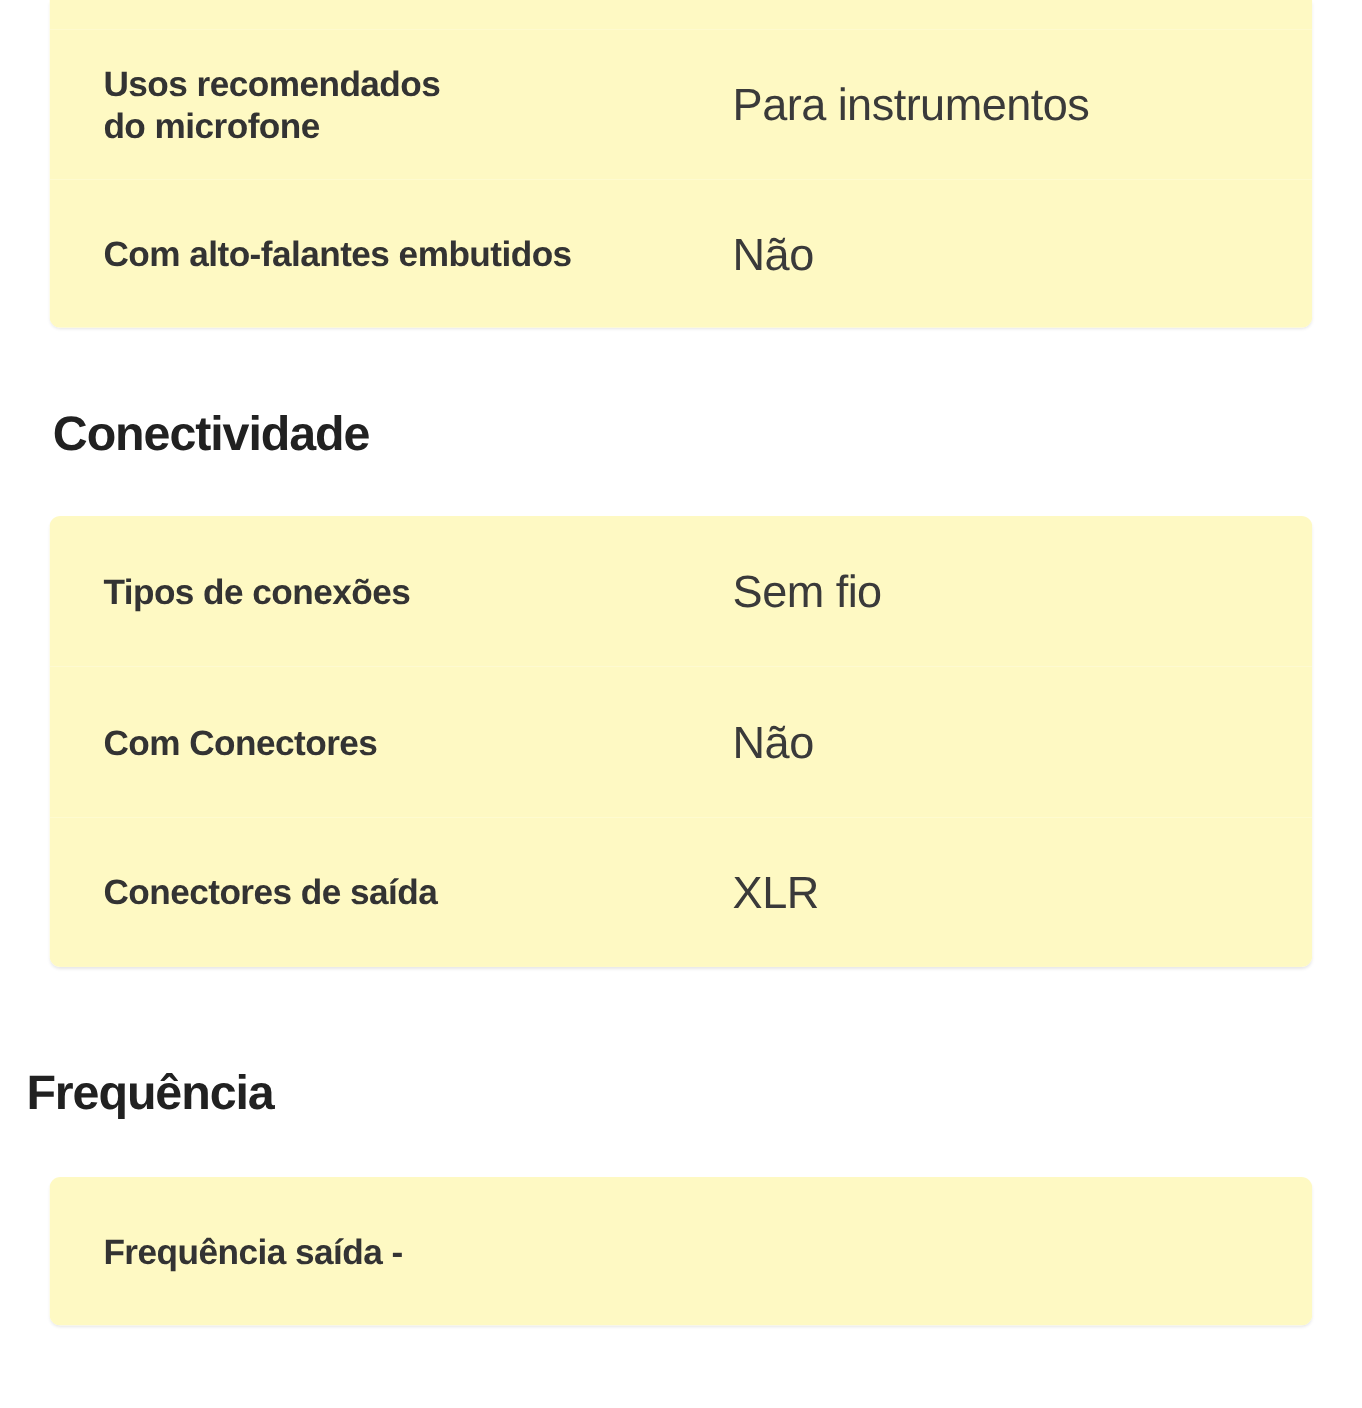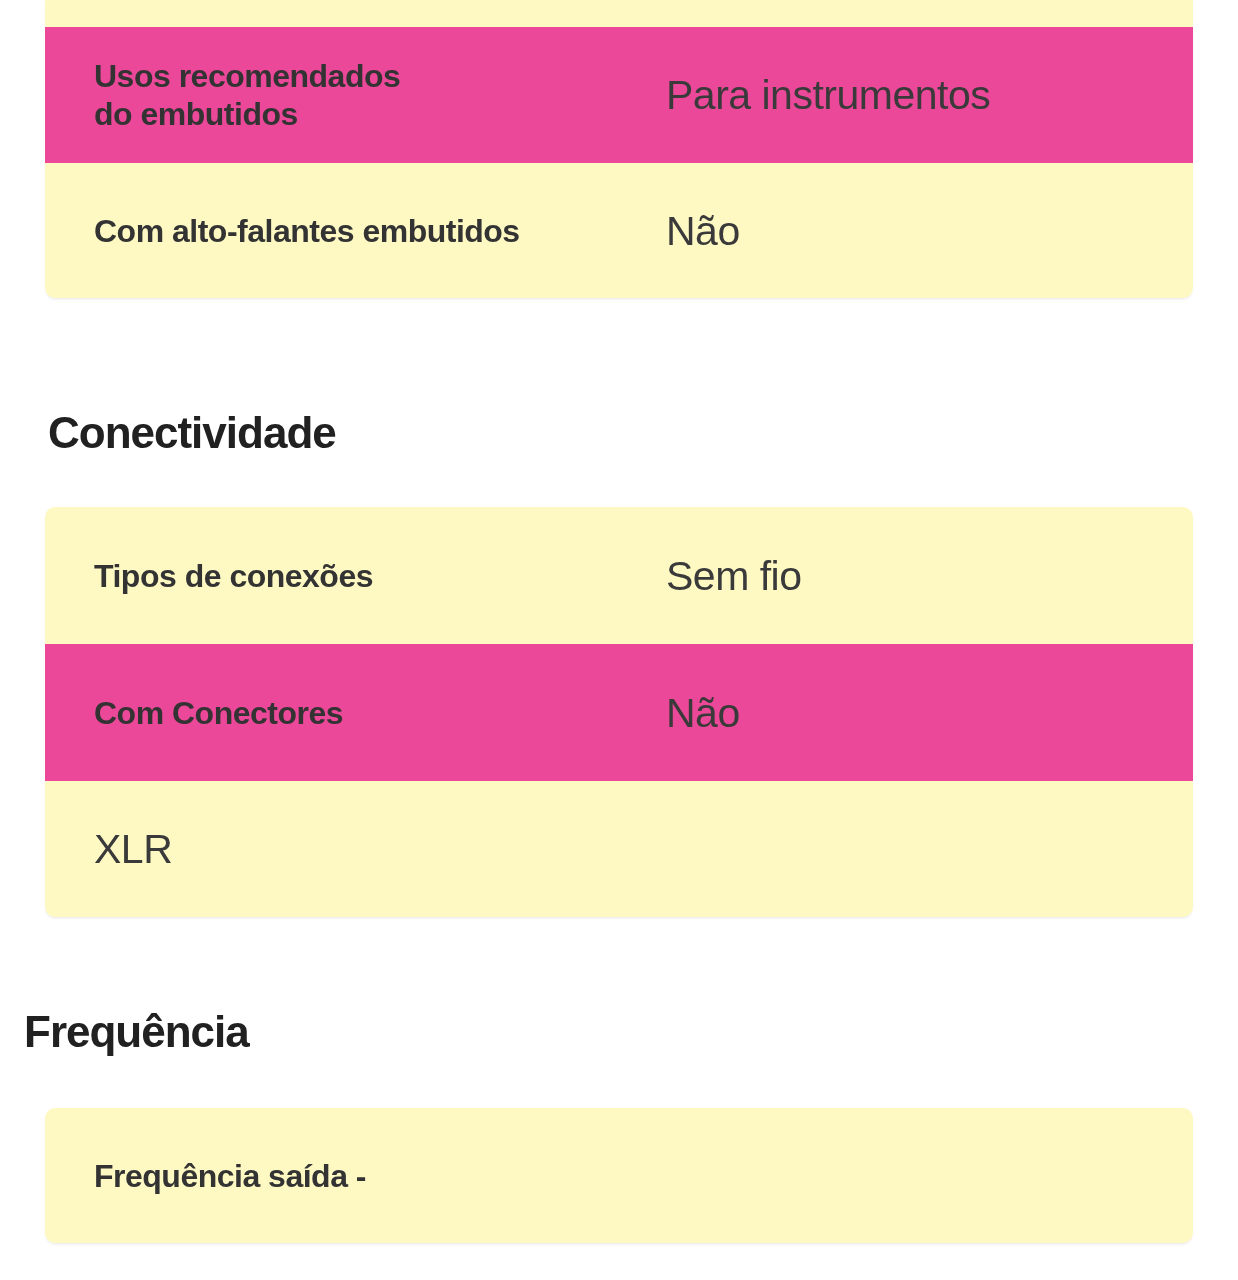--- a/index.html
+++ b/index.html
@@ -22,21 +22,21 @@
     box-shadow: 0 2px 3px -1px rgba(0,0,0,0.10);
   }
   .panel--cut-top { border-radius: 0 0 10px 10px; }
 
   .row {
     display: flex;
     align-items: center;
     height: 136px;
     padding-left: 49px;
     padding-right: 40px;
-    background: #ec4899;
+    background: #fef9c3;
   }
   .row--alt { background: #fef9c3; }
   .row--partial { height: 27px; padding: 0; }
   .h135 { height: 135px; }
   .h137 { height: 137px; }
 
   .label {
     width: 572px;
     flex: 0 0 572px;
     font-size: 32px;
@@ -50,41 +50,41 @@
   .value {
     flex: 1 1 auto;
     font-size: 41px;
     font-weight: 400;
     line-height: 38px;
     letter-spacing: -0.5px;
     color: #3a3a3a;
   }
 
   .heading {
-    margin: 108px 0 47px 48px;
+    margin: 70px 0 47px 48px;
     font-size: 44px;
     font-weight: 700;
     line-height: 54px;
     letter-spacing: -1px;
     color: #212121;
   }
   .heading--frequencia { margin: 88px 0 49px 24px; }
 </style>
 </head>
 <body>
 
 <div class="page">
 
   <div class="panel panel--cut-top">
     <div class="row row--alt row--partial"></div>
 
     <div class="row">
       <div class="label">
         <span class="line">Usos recomendados</span>
-        <span class="line">do embutidos</span>
+        <span class="line">do microfone</span>
       </div>
       <div class="value">Para instrumentos</div>
     </div>
 
     <div class="row row--alt h135">
       <div class="label">
         <span class="line">Com alto-falantes embutidos</span>
       </div>
       <div class="value">Não</div>
     </div>
@@ -101,20 +101,23 @@
     </div>
 
     <div class="row h137">
       <div class="label">
         <span class="line">Com Conectores</span>
       </div>
       <div class="value">Não</div>
     </div>
 
     <div class="row row--alt">
+      <div class="label">
+        <span class="line">Conectores de saída</span>
+      </div>
       <div class="value">XLR</div>
     </div>
   </div>
 
   <h2 class="heading heading--frequencia">Frequência</h2>
 
   <div class="panel">
     <div class="row row--alt h135">
       <div class="label">
         <span class="line">Frequência saída -</span>

